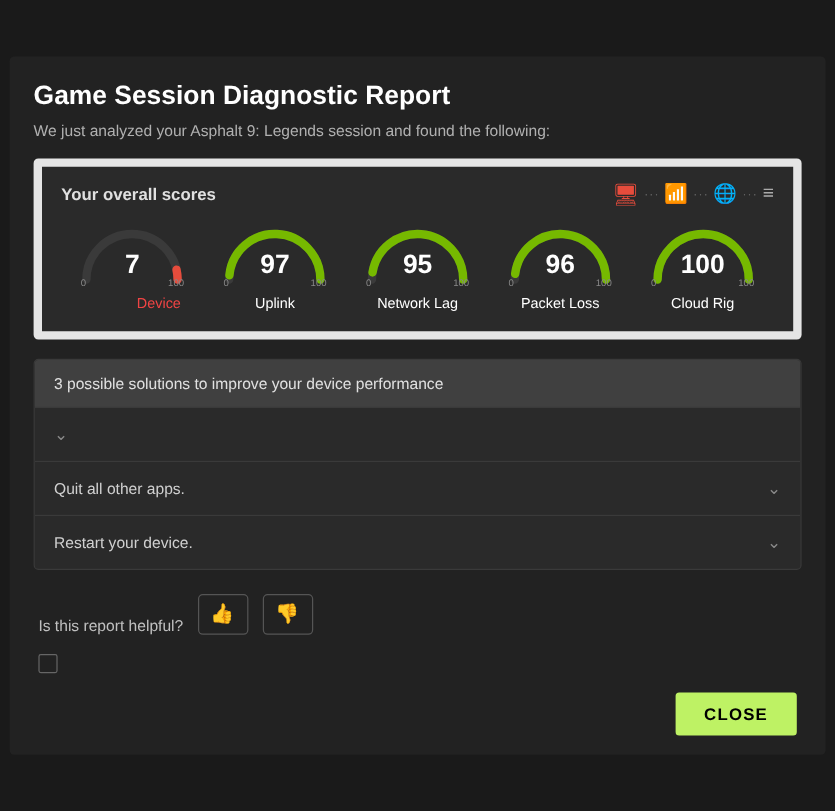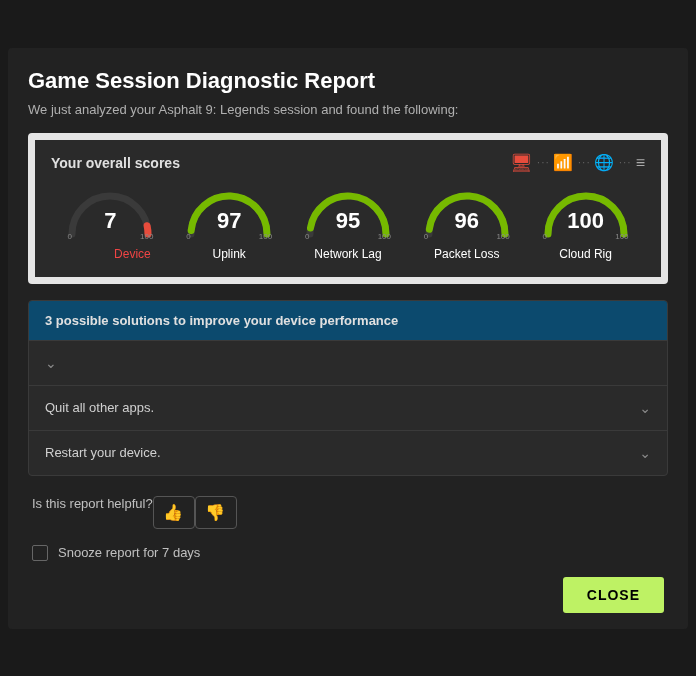--- a/index.html
+++ b/index.html
@@ -133,24 +133,24 @@
     }
     
     .solutions-panel {
       background: #2a2a2a;
       border: 1px solid #3a3a3a;
       border-radius: 4px;
       margin-bottom: 20px;
       overflow: hidden;
     }
     .solutions-header {
-      background: #0c4a6e;
+      background: #404040;
       padding: 12px 16px;
       font-size: 13px;
-      font-weight: bold;
+      font-weight: normal;
       color: #e0e0e0;
       border-bottom: 1px solid #3a3a3a;
     }
     .solution-item {
       display: flex;
       justify-content: space-between;
       align-items: center;
       padding: 14px 16px;
       border-bottom: 1px solid #3a3a3a;
       font-size: 13px;
@@ -160,21 +160,22 @@
     .solution-item:last-child {
       border-bottom: none;
     }
     .chevron-down {
       color: #888;
       font-size: 14px;
     }
     
     .feedback-row {
       display: flex;
-      align-items: flex-start;
+      align-items: flex-end;
+      gap: 12px;
       margin-bottom: 16px;
       padding: 0 4px;
     }
     .feedback-label {
       font-size: 13px;
       color: #c0c0c0;
     }
     .thumb-btn {
       background: none;
       border: 1px solid #555;
@@ -329,19 +330,18 @@
   </div>
 
   <div class="feedback-row">
     <span class="feedback-label">Is this report helpful?</span>
     <button class="thumb-btn">👍</button>
     <button class="thumb-btn">👎</button>
   </div>
 
   <div class="snooze-row">
     <input type="checkbox" class="snooze-checkbox" style="">
-    <label class="snooze-label">Snooze report for 7 days</label>
   </div>
 
   <div class="bottom-bar">
     <button class="close-btn">CLOSE</button>
   </div>
 </div>
 
 </body></html>

